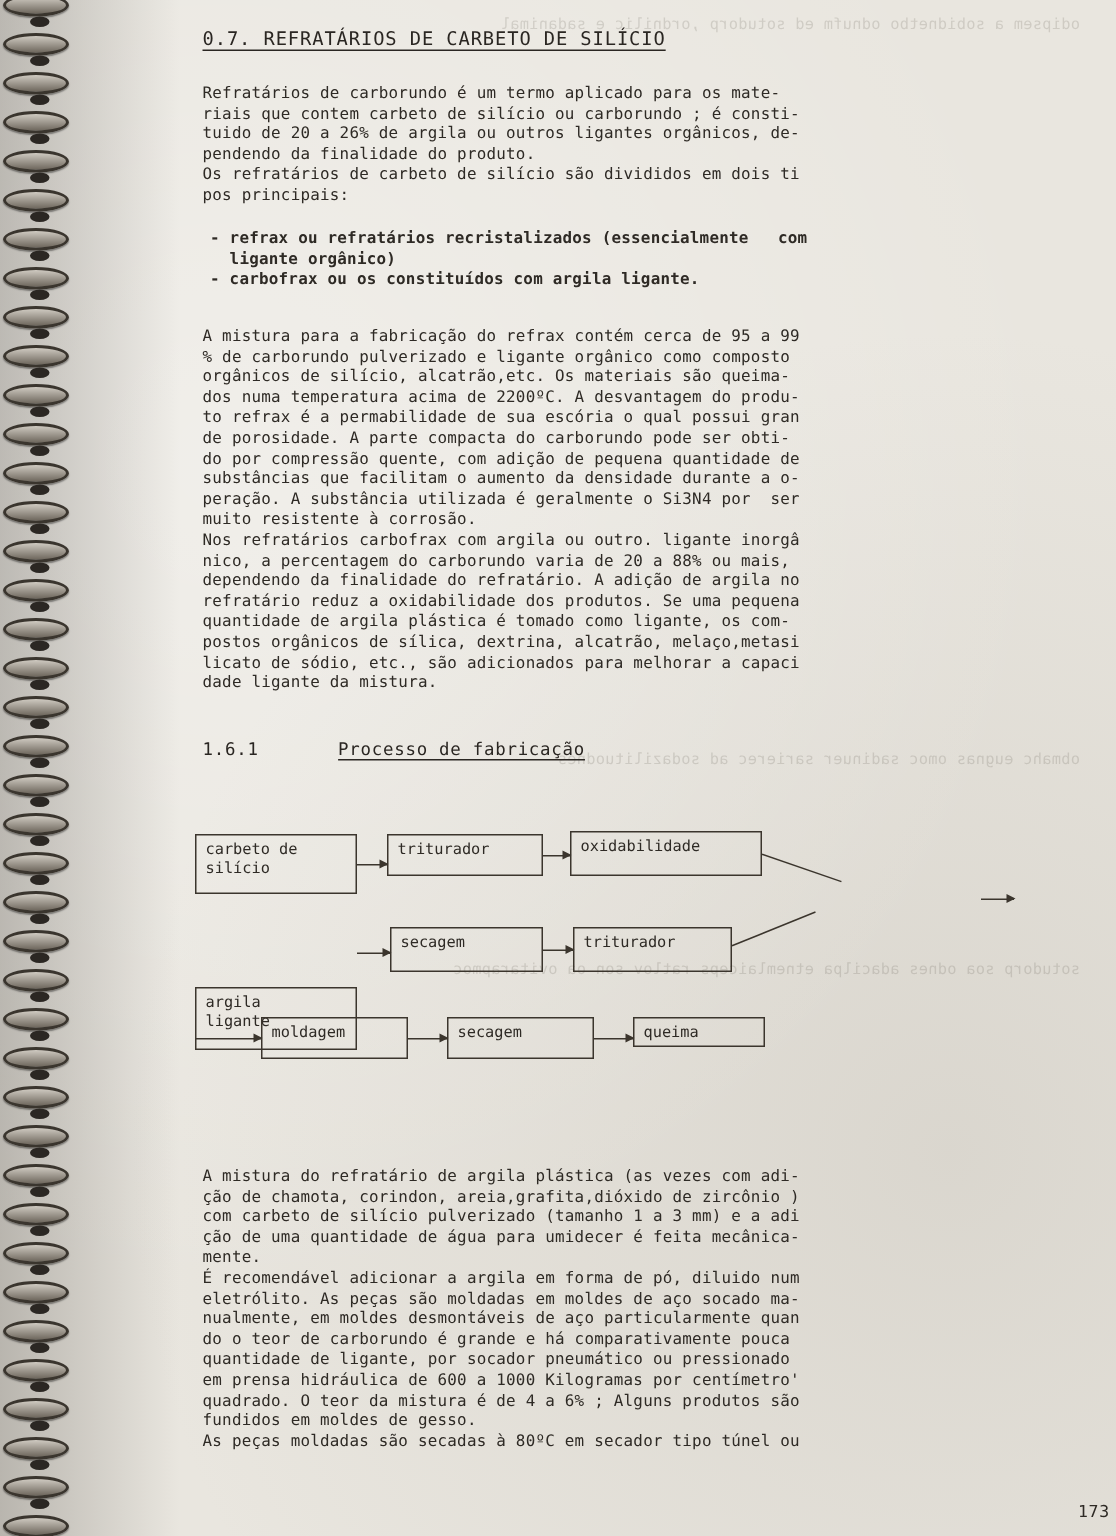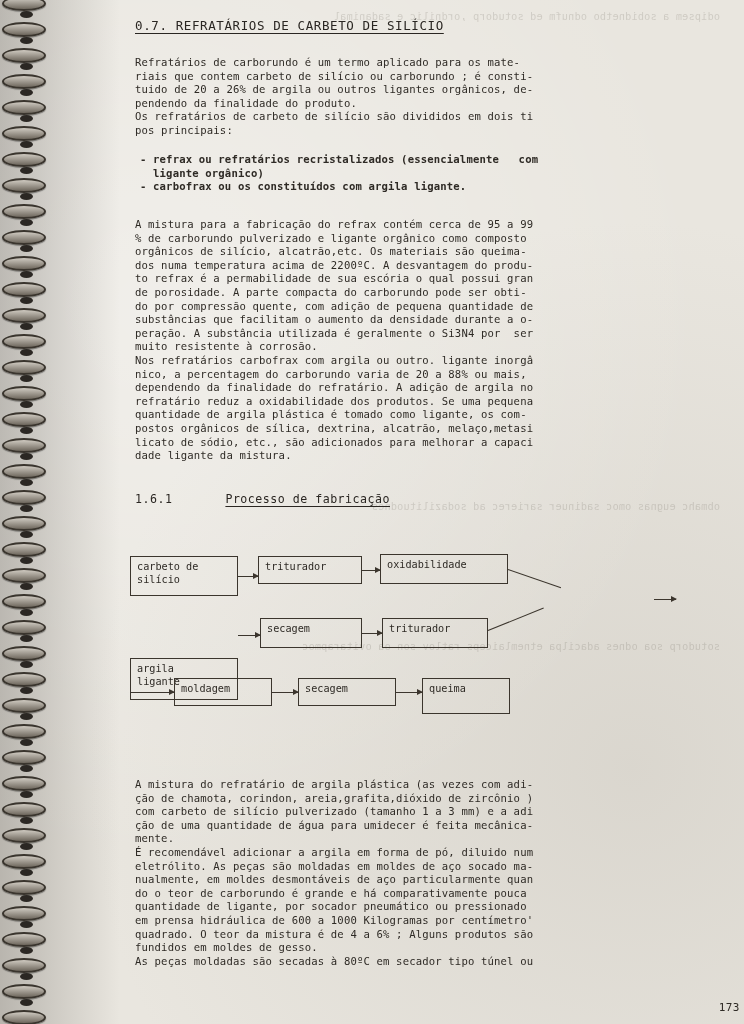--- a/index.html
+++ b/index.html
@@ -330,21 +330,21 @@
 
       <div class="diag-line" style="left:358px; top:90px; width:60px; transform: rotate(-22deg);"></div>
 
       <div class="arrow" style="left:0px; top:152px; width:44px;"></div>
       <div class="dbox" style="left:44px; top:138px; width:98px; height:28px;">moldagem</div>
       <div class="arrow" style="left:142px; top:152px; width:26px;"></div>
 
       <div class="dbox" style="left:168px; top:138px; width:98px; height:28px;">secagem</div>
       <div class="arrow" style="left:266px; top:152px; width:26px;"></div>
 
-      <div class="dbox" style="left:292px; top:138px; width:88px; height:36px;">queima</div>
+      <div class="dbox" style="left:292px; top:138px; width:88px; height:20px;">queima</div>
     </div>
 
     <p class="para block-4">A mistura do refratário de argila plástica (as vezes com adi-
 ção de chamota, corindon, areia,grafita,dióxido de zircônio )
 com carbeto de silício pulverizado (tamanho 1 a 3 mm) e a adi
 ção de uma quantidade de água para umidecer é feita mecânica-
 mente.
 É recomendável adicionar a argila em forma de pó, diluido num
 eletrólito. As peças são moldadas em moldes de aço socado ma-
 nualmente, em moldes desmontáveis de aço particularmente quan

